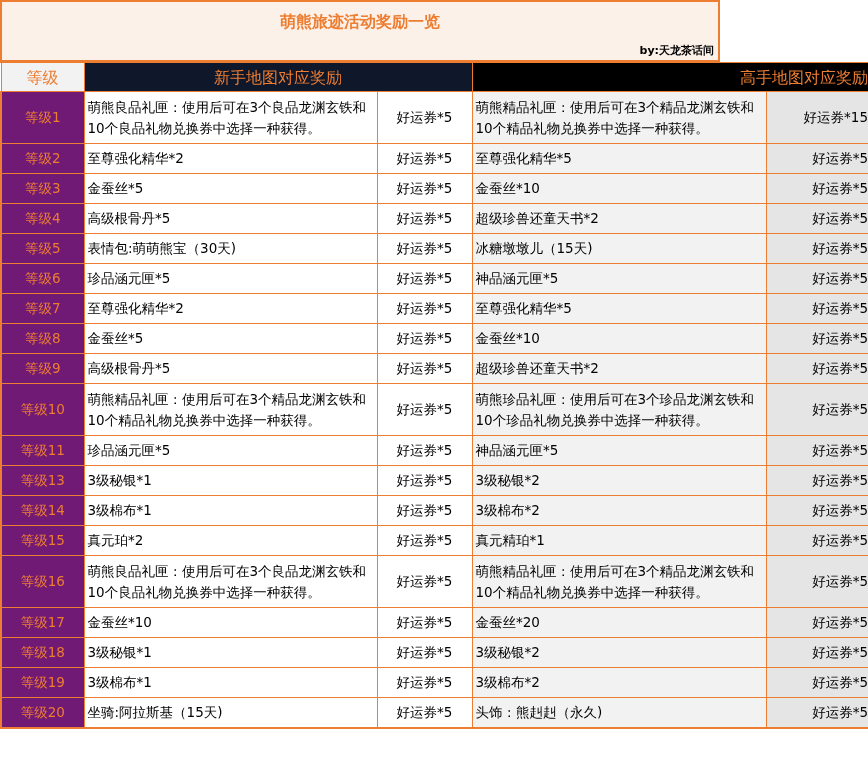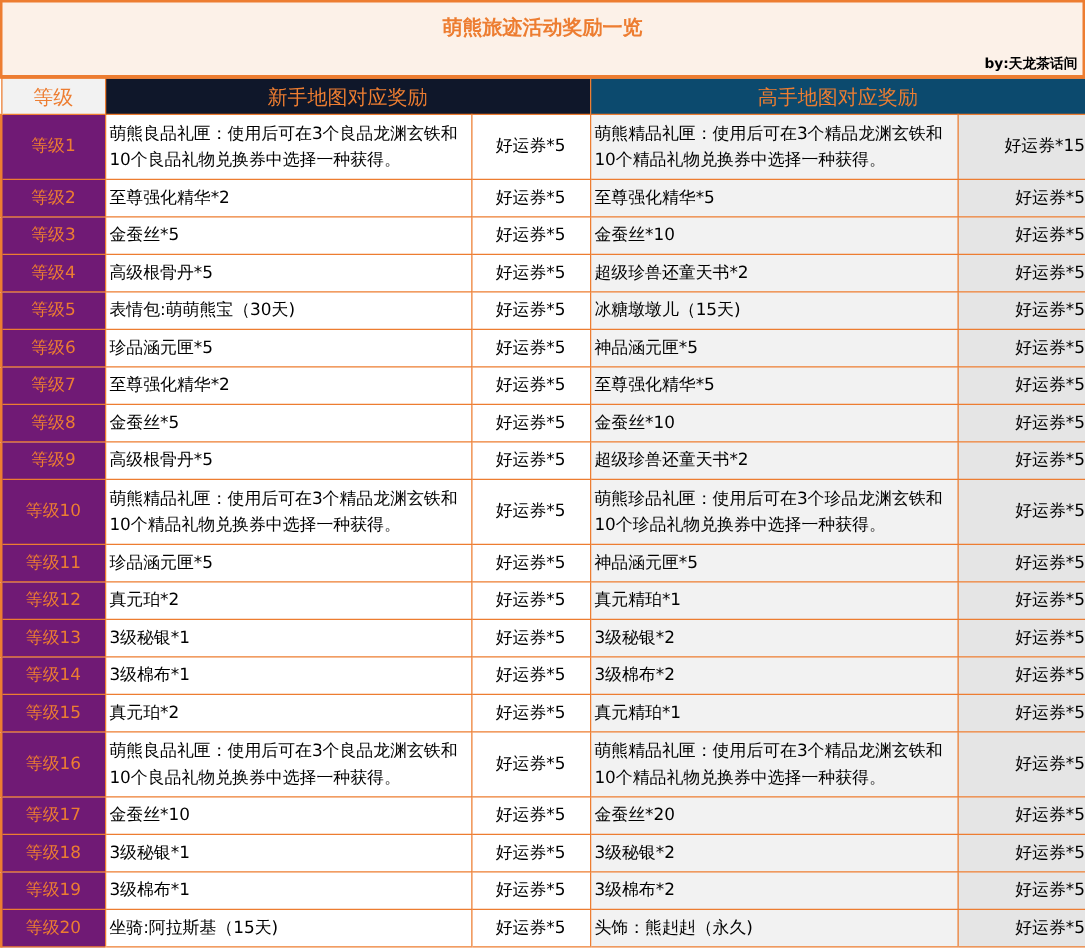--- a/index.html
+++ b/index.html
@@ -1,19 +1,19 @@
 <!DOCTYPE html>
 <html><head>
 <meta charset="utf-8">
 <style>
   * { box-sizing: border-box; margin: 0; padding: 0; }
   html, body { width: 868px; height: 758px; background: #ffffff; overflow: hidden; }
   body { font-family: "DejaVu Sans", "Liberation Sans", sans-serif; position: relative; }
   .title-bar {
-    position: absolute; left: 0; top: 0; width: 868px; height: 63px;
+    position: absolute; left: 0; top: 0; width: 720px; height: 63px;
     background: #fcf1e8;
     border: 2px solid #ed7d31; border-bottom: 3px solid #ed7d31;
   }
   .title {
     position: absolute; left: 0; right: 0; top: 10px; text-align: center;
     color: #ed7d31; font-size: 16px; font-weight: bold; letter-spacing: 0px;
   }
   .byline {
     position: absolute; right: 4px; top: 41px;
     color: #000; font-size: 11px; font-weight: bold;
@@ -22,21 +22,21 @@
     position: absolute; left: 0; top: 62px; width: 868px;
     border-collapse: collapse; table-layout: fixed;
   }
   td, th {
     border: 1px solid #ed7d31; font-size: 13.5px; color: #000;
     font-weight: normal; line-height: 21px; vertical-align: middle;
   }
   th { height: 29px; color: #ed7d31; font-size: 16px; text-align: center; }
   th.lvl { background: #f2f2f2; }
   th.novice { background: #0f172a; }
-  th.expert { background: #0c4a6e; }
+  th.expert { background: #000000; text-align: right; }
   tr.row td { height: 30px; }
   tr.row.tall td { height: 52px; }
   td.lvl { background: #701a75; color: #ed7d31; text-align: center; }
   td.n-item { background: #fff; padding-left: 3px; }
   td.n-bonus { background: #fff; text-align: center; }
   td.e-item { background: #f2f2f2; padding-left: 3px; }
   td.e-bonus { background: #e5e5e5; text-align: right; }
   tr.row td:last-child { border-right: 2px solid #ed7d31; }
   tr.row td:first-child { border-left: 2px solid #ed7d31; }
   tr.row:last-child td { border-bottom: 2px solid #ed7d31; }
@@ -136,27 +136,20 @@
         <td class="e-bonus">好运券*5</td>
       </tr>
       <tr class="row">
         <td class="lvl">等级11</td>
         <td class="n-item">珍品涵元匣*5</td>
         <td class="n-bonus">好运券*5</td>
         <td class="e-item">神品涵元匣*5</td>
         <td class="e-bonus">好运券*5</td>
       </tr>
       <tr class="row">
-        <td class="lvl">等级12</td>
-        <td class="n-item">真元珀*2</td>
-        <td class="n-bonus">好运券*5</td>
-        <td class="e-item">真元精珀*1</td>
-        <td class="e-bonus">好运券*5</td>
-      </tr>
-      <tr class="row">
         <td class="lvl">等级13</td>
         <td class="n-item">3级秘银*1</td>
         <td class="n-bonus">好运券*5</td>
         <td class="e-item">3级秘银*2</td>
         <td class="e-bonus">好运券*5</td>
       </tr>
       <tr class="row">
         <td class="lvl">等级14</td>
         <td class="n-item">3级棉布*1</td>
         <td class="n-bonus">好运券*5</td>

